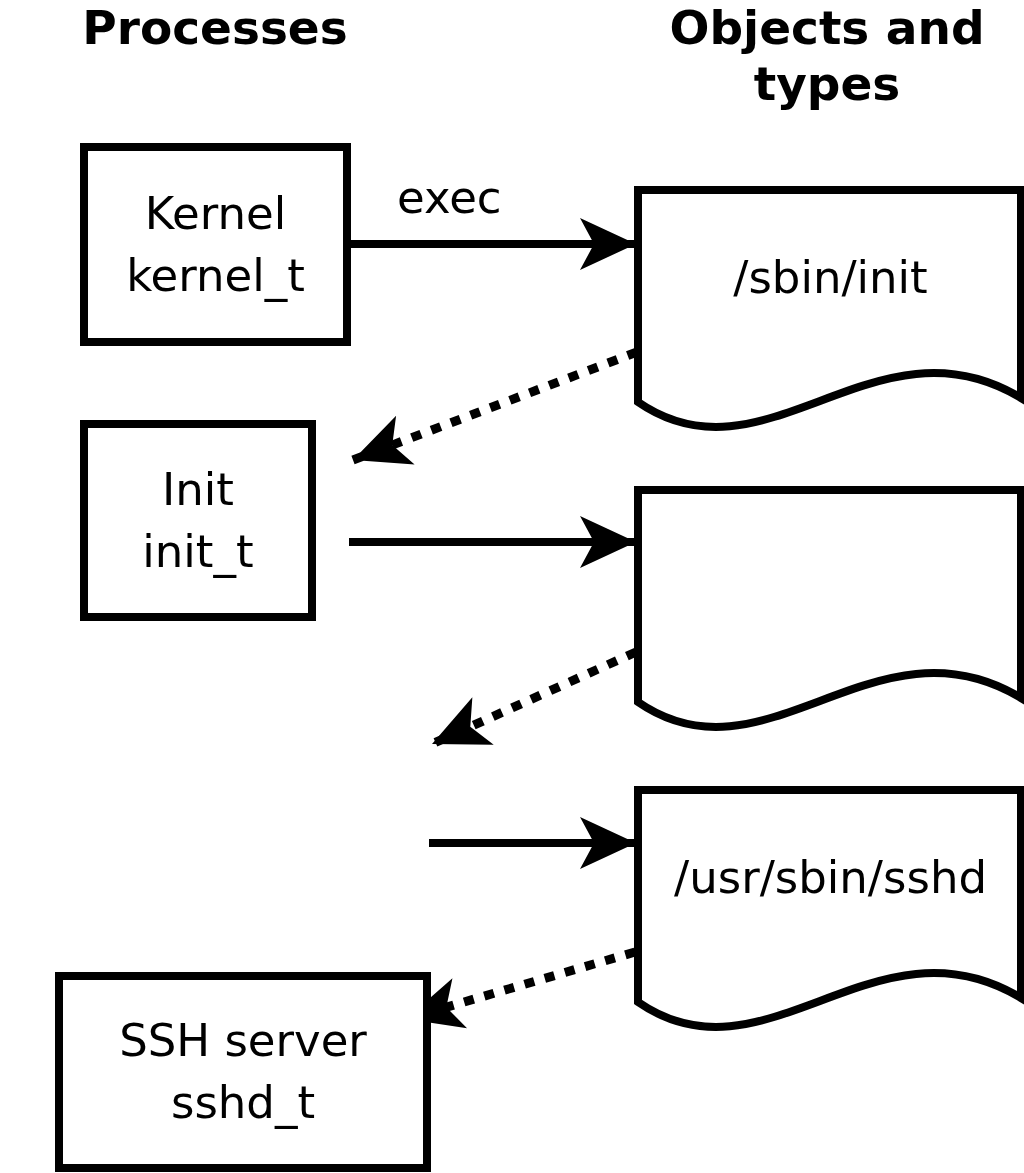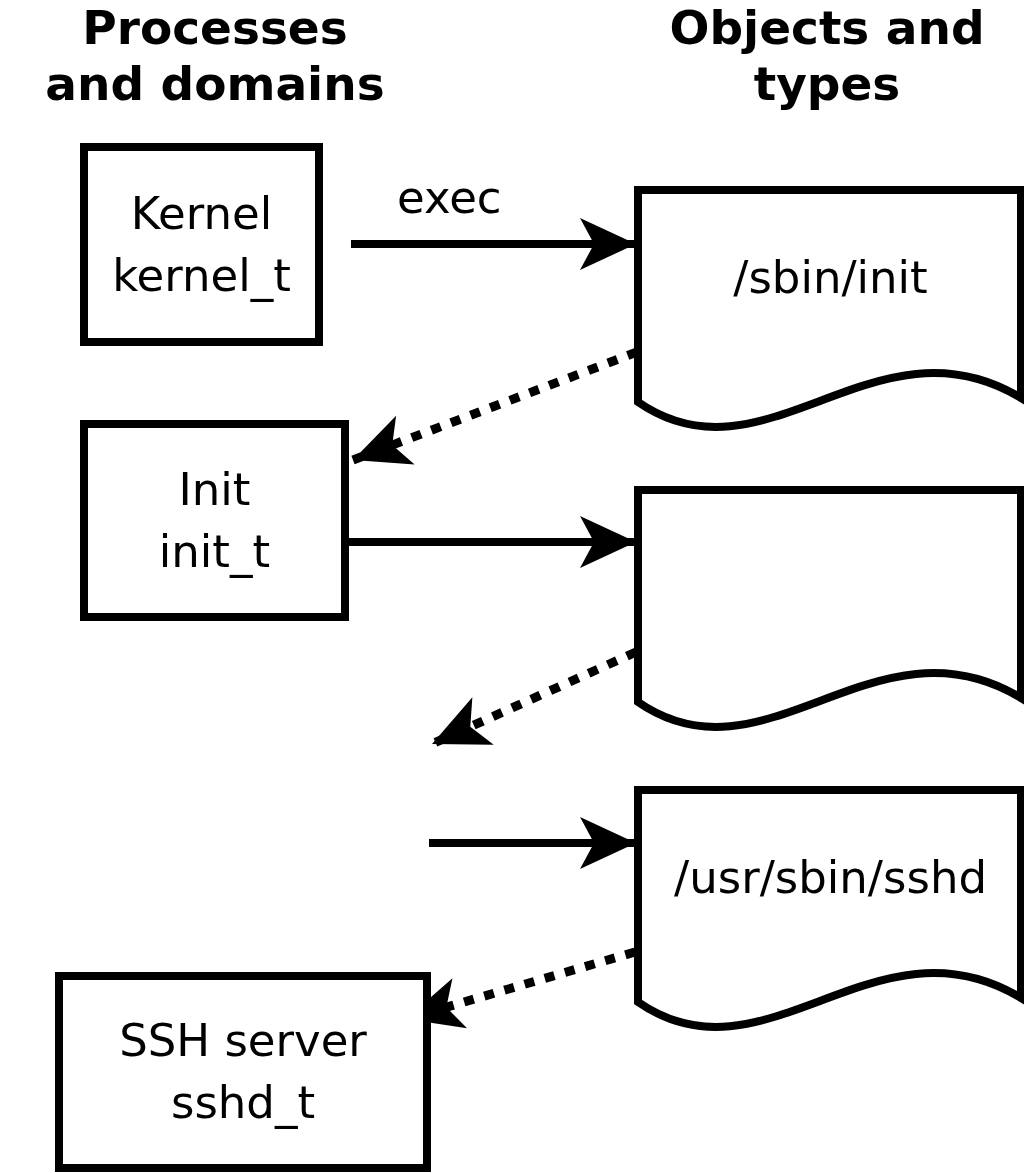--- a/index.html
+++ b/index.html
@@ -85,32 +85,31 @@
     <line class="arrow-solid" x1="349" y1="542" x2="636" y2="542" marker-end="url(#ah)"></line>
     <line class="arrow-solid" x1="429" y1="843" x2="636" y2="843" marker-end="url(#ah)"></line>
 
     <line class="arrow-dotted" x1="637" y1="352" x2="353" y2="460" marker-end="url(#ah)"></line>
     <line class="arrow-dotted" x1="636" y1="652" x2="432" y2="744" marker-end="url(#ah)"></line>
     <line class="arrow-dotted" x1="635" y1="952" x2="406" y2="1019" marker-end="url(#ah)"></line>
   </svg>
 
   <div class="col-header left">
     <div>Processes</div>
-    <div>and domains</div>
   </div>
   <div class="col-header right">
     <div>Objects and</div>
     <div>types</div>
   </div>
 
-  <div class="pbox" style="left:80px; top:143px; width:243px; height:203px;">
+  <div class="pbox" style="left:80px; top:143px; width:271px; height:203px;">
     <div>Kernel</div>
     <div>kernel_t</div>
   </div>
-  <div class="pbox" style="left:80px; top:420px; width:269px; height:201px;">
+  <div class="pbox" style="left:80px; top:420px; width:236px; height:201px;">
     <div>Init</div>
     <div>init_t</div>
   </div>
   <div class="pbox" style="left:27px; top:972px; width:376px; height:200px;margin-left:28px;">
     <div>SSH server</div>
     <div>sshd_t</div>
   </div>
 
   <div class="doc-label" style="left:640px; top:195px; width:381px; height:165px;">
     <div>/sbin/init</div>

